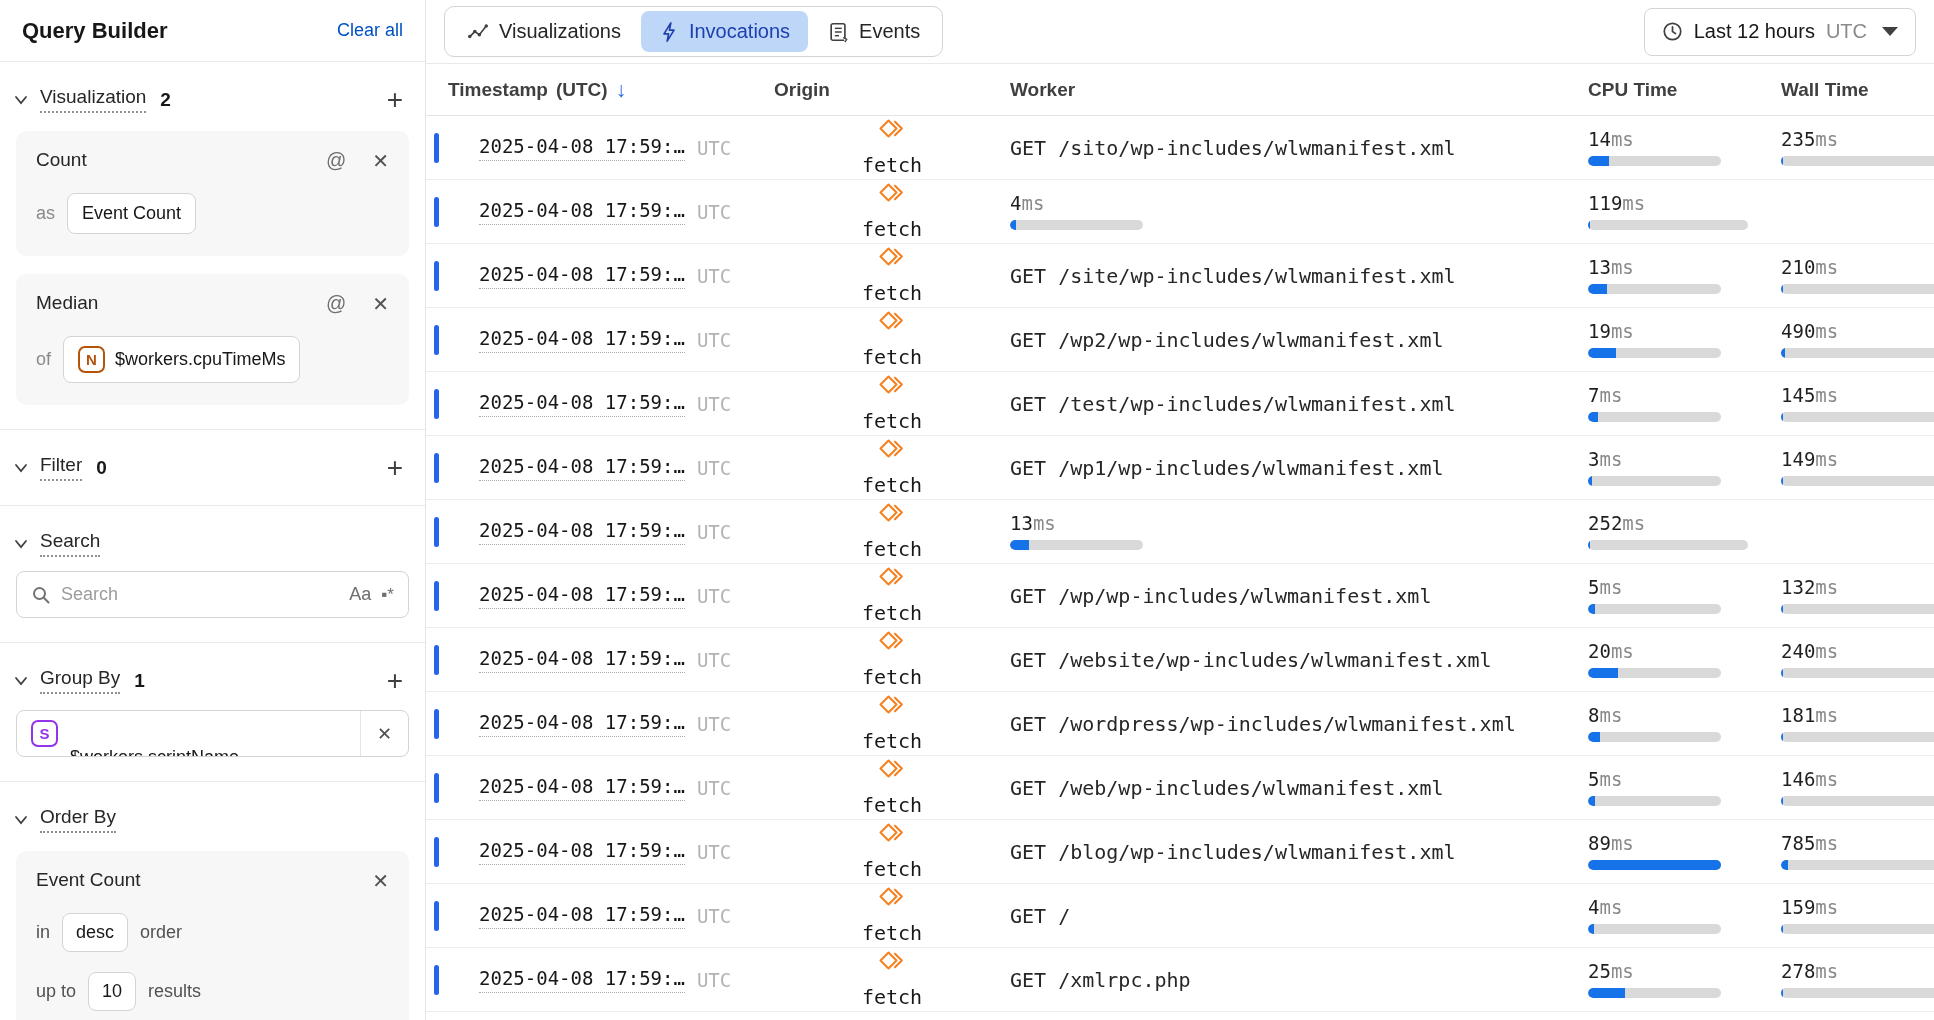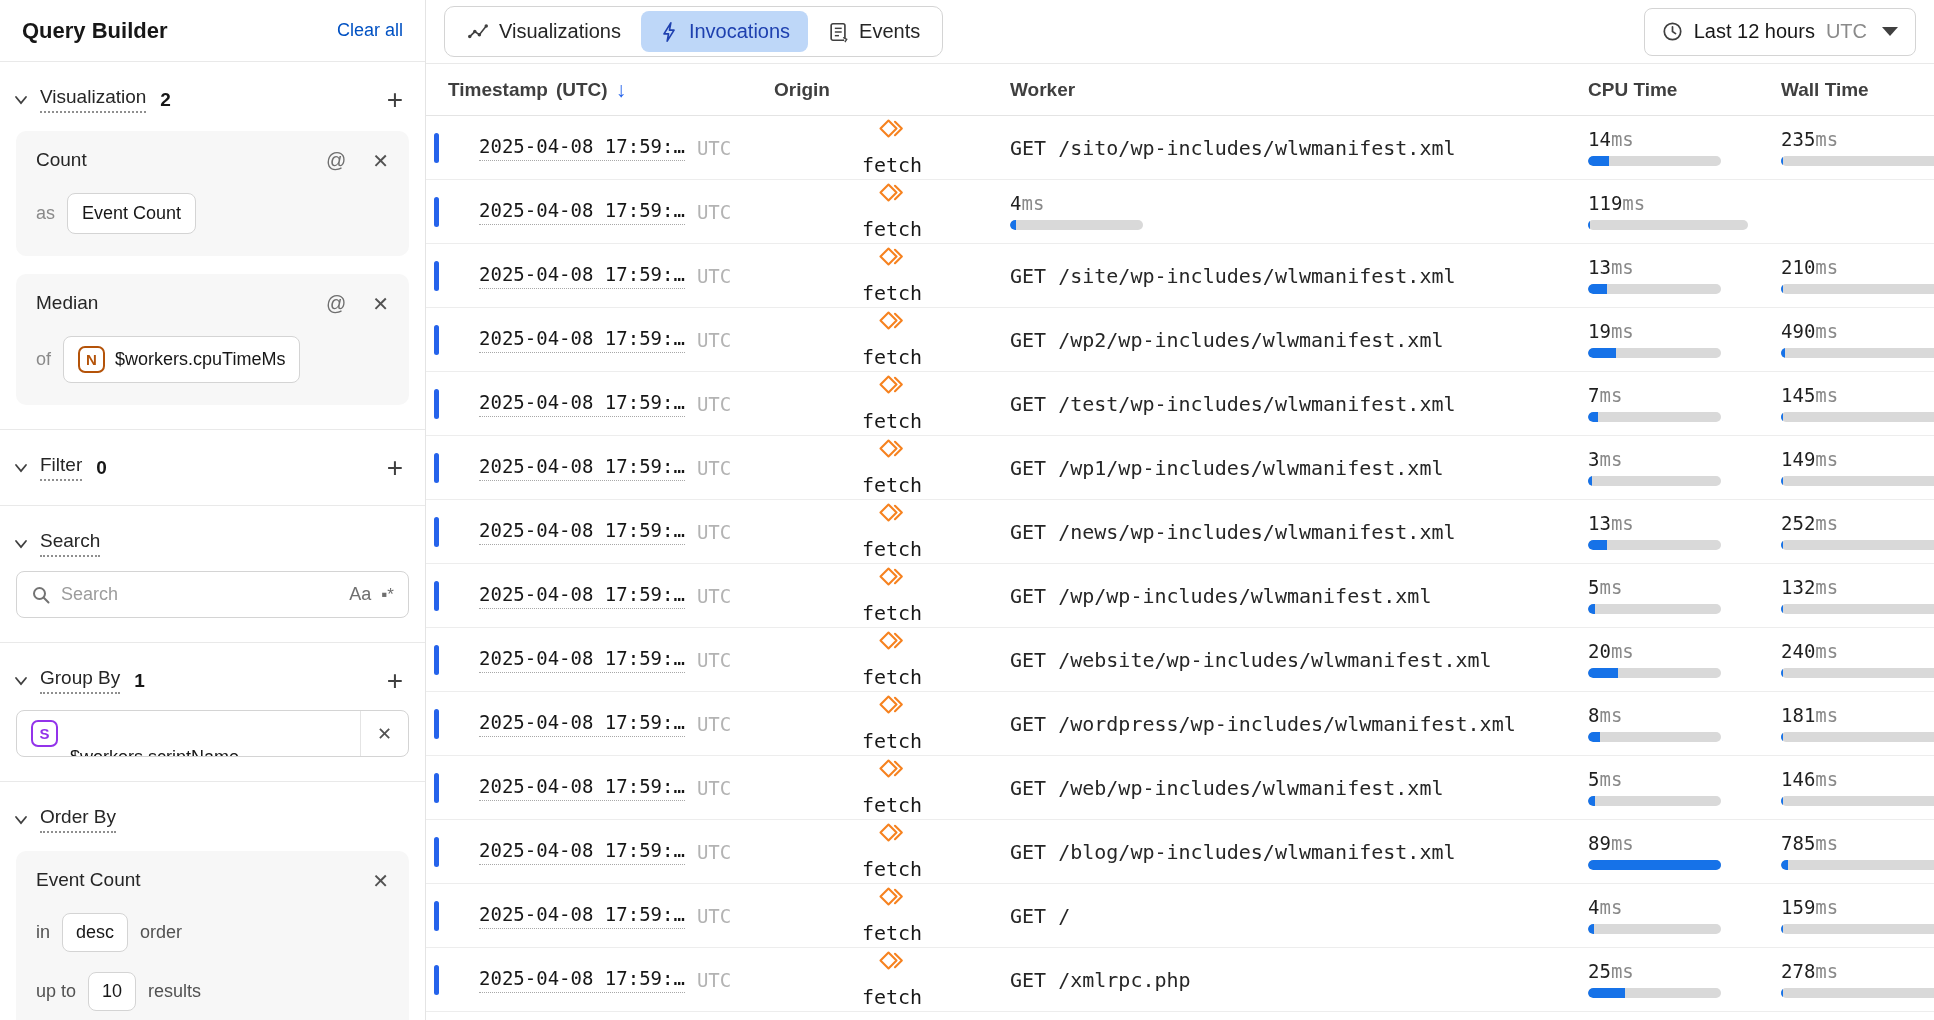--- a/index.html
+++ b/index.html
@@ -450,23 +450,20 @@
       <span class="ts mono">2025-04-08 17:59:…</span>
       <span class="tz mono">UTC</span>
     </div>
     <div class="c-origin">
       <svg width="27" height="21" viewBox="0 0 27 21">
         <path d="M9.5 2.5 L17.5 10.5 L9.5 18.5 L1.5 10.5 Z" fill="none" stroke="#f6821f" stroke-width="2.1" stroke-linejoin="round"></path>
         <path d="M16 3.8 L22.8 10.5 L16 17.2" fill="none" stroke="#f6821f" stroke-width="2.1" stroke-linejoin="round" stroke-linecap="round"></path>
       </svg>
       <span class="origin-txt mono">fetch</span>
     </div>
-    <div>
-      <span class="worker-txt mono">GET /news/wp-includes/wlwmanifest.xml</span>
-    </div>
     <div class="metric">
       <div class="val mono"><span class="num">13</span><span class="unit">ms</span></div>
       <div class="bar bar-cpu">
               <div class="fill" style="width: 19.427px;"></div>
             </div>
     </div>
     <div class="metric">
       <div class="val mono"><span class="num">252</span><span class="unit">ms</span></div>
       <div class="bar bar-wall">
               <div class="fill" style="width: 2.24713px;"></div>

